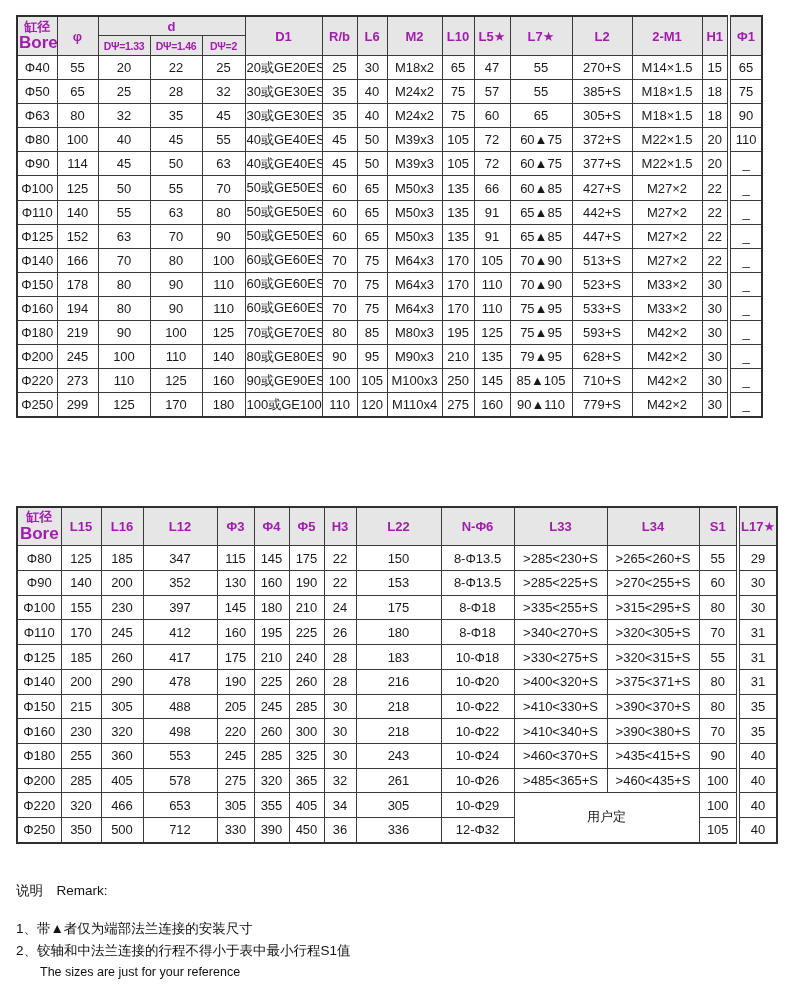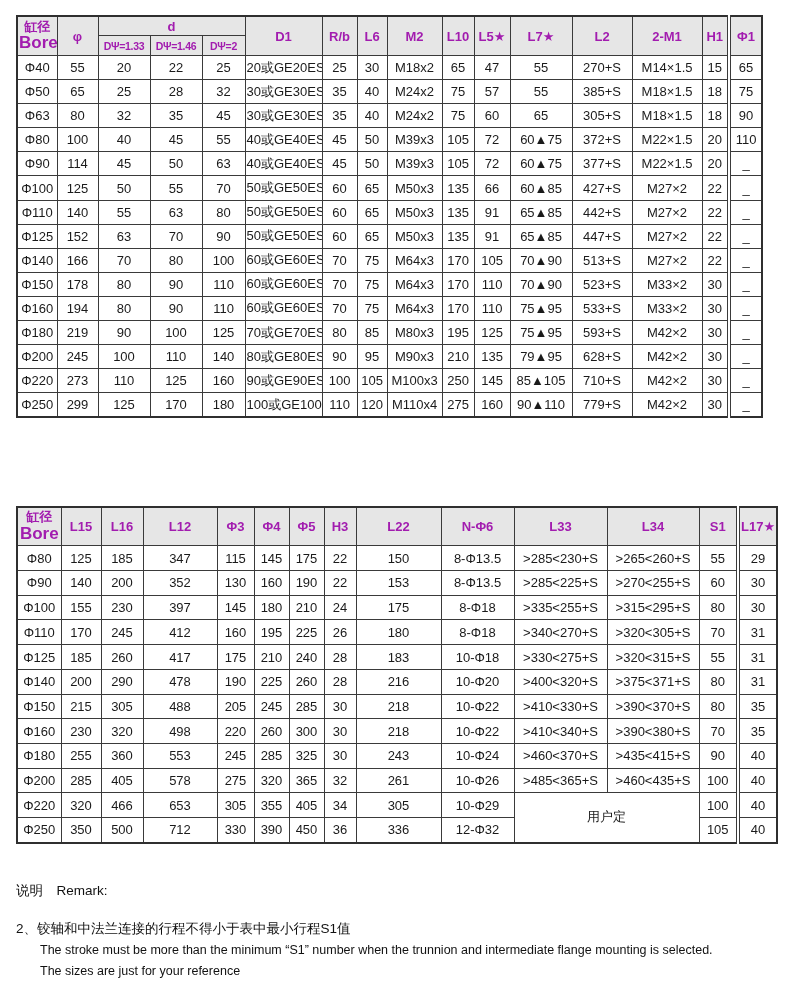--- a/index.html
+++ b/index.html
@@ -615,18 +615,18 @@
           <td>336</td>
           <td>12-Φ32</td>
           <td>105</td>
           <td class="sep">40</td>
         </tr>
       </tbody>
   </table>
 
   <div class="remarks">
     <div class="title">说明　Remark:</div>
+    <div class="cn-item">1、带▲者仅为端部法兰连接的安装尺寸</div>
     <div class="cn-item">2、铰轴和中法兰连接的行程不得小于表中最小行程S1值</div>
-    <div class="en-item">The stroke must be more than the minimum “S1” number when the  trunnion and intermediate flange mounting is selected.</div>
     <div class="en-item">The sizes are just for your reference</div>
   </div>
 
 </div>
 
 </body></html>

